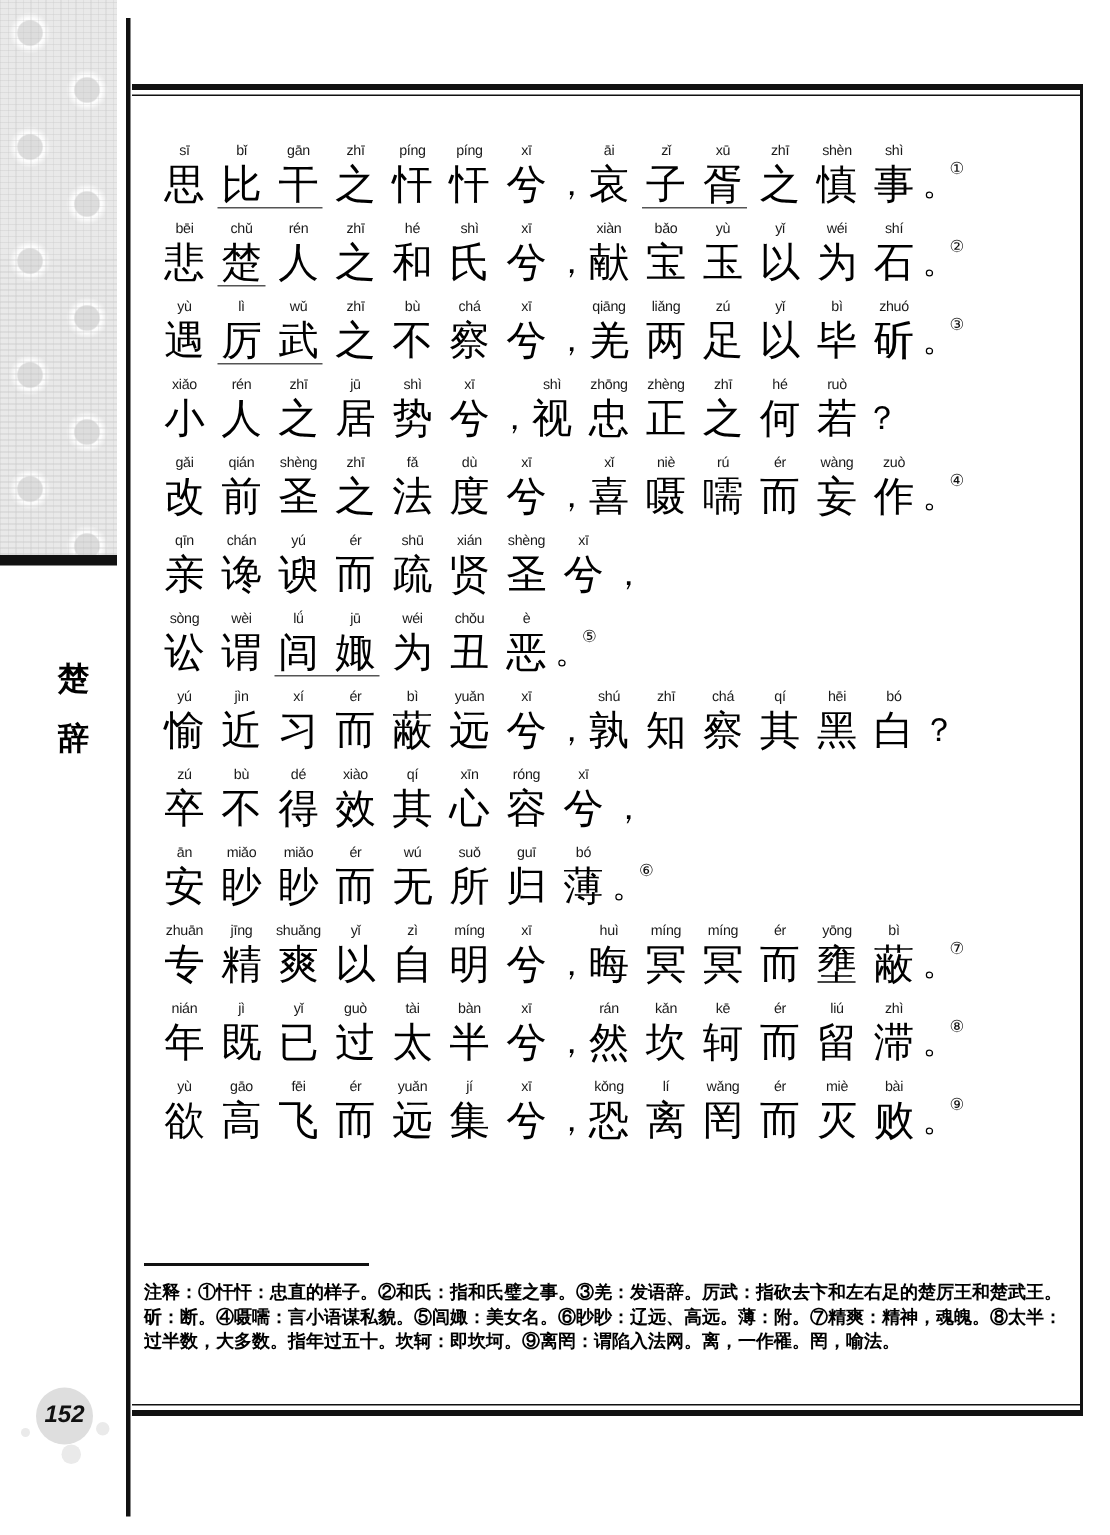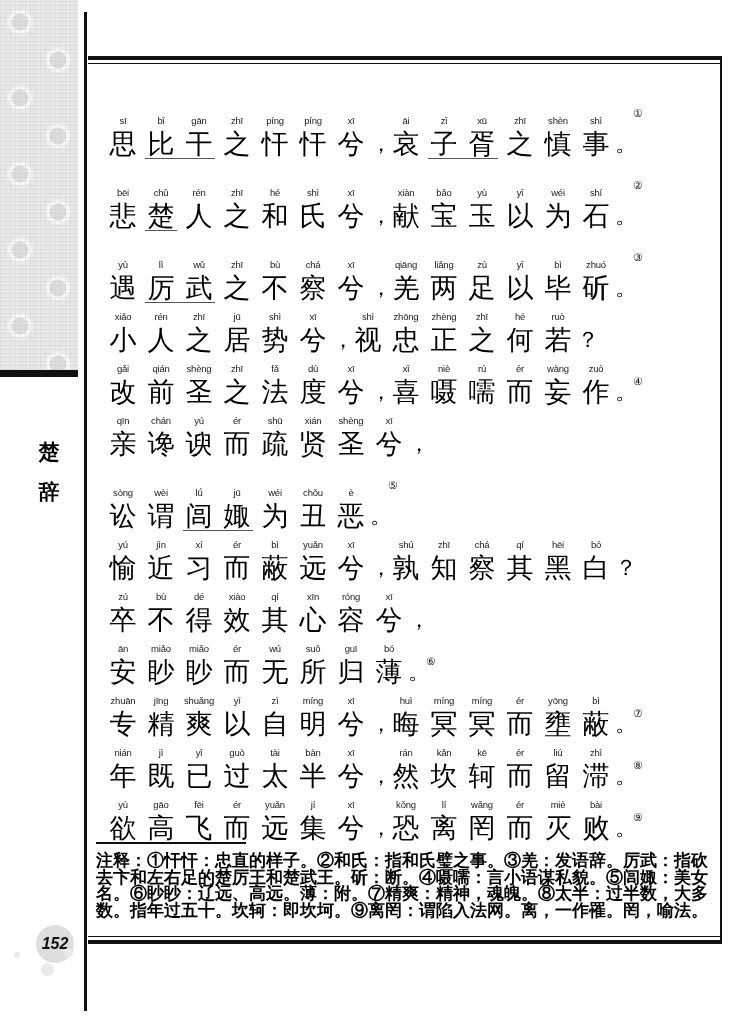--- a/index.html
+++ b/index.html
@@ -84,21 +84,20 @@
     border-radius: 50%;
     background: #dedede;
     color: #111111;
     font-family: "Liberation Sans", sans-serif;
     font-weight: 700;
     font-style: italic;
     font-size: 16px;
     display: flex;
     align-items: center;
     justify-content: center;
-    margin-left: 12px;
   }
   .page-number-dot {
     position: absolute;
     border-radius: 50%;
     background: #eaeaea;
   }
   #pn-dot-a { left: 64px; top: 948px; width: 9px; height: 9px; }
   #pn-dot-b { left: 41px; top: 963px; width: 13px; height: 13px; }
   #pn-dot-c { left: 14px; top: 952px; width: 6px;  height: 6px;  }
 
@@ -168,21 +167,20 @@
   }
   .glyph-cell.w1 { width: 38px; }
   
   .glyph-cell.punct { width: 17px; }
   .glyph-cell.punct .hz { font-size: 22px; }
   
   .underline-run {
     display: inline-block;
     vertical-align: bottom;
     position: relative;
-    margin-top: 20px;
   }
   .underline-run::after {
     content: "";
     position: absolute;
     left: 3px;
     right: 3px;
     bottom: 1px;
     height: 1px;
     background: #555555;
   }
@@ -207,21 +205,21 @@
     width: 612px;
   }
   #notes-rule {
     width: 150px;
     height: 2px;
     background: #111111;
     margin-bottom: 9px;
   }
   #notes-body {
     font-family: Liberation Serif, serif;
-    font-size: 17px;
+    font-size: 12px;
     line-height: 16.5px;
     color: #000000;
     text-align: justify;
     font-weight: 700;
     text-indent: 0;
   }
   #notes-body .notes-label { font-weight: 700; }
 </style>
 </head>
 <body>

